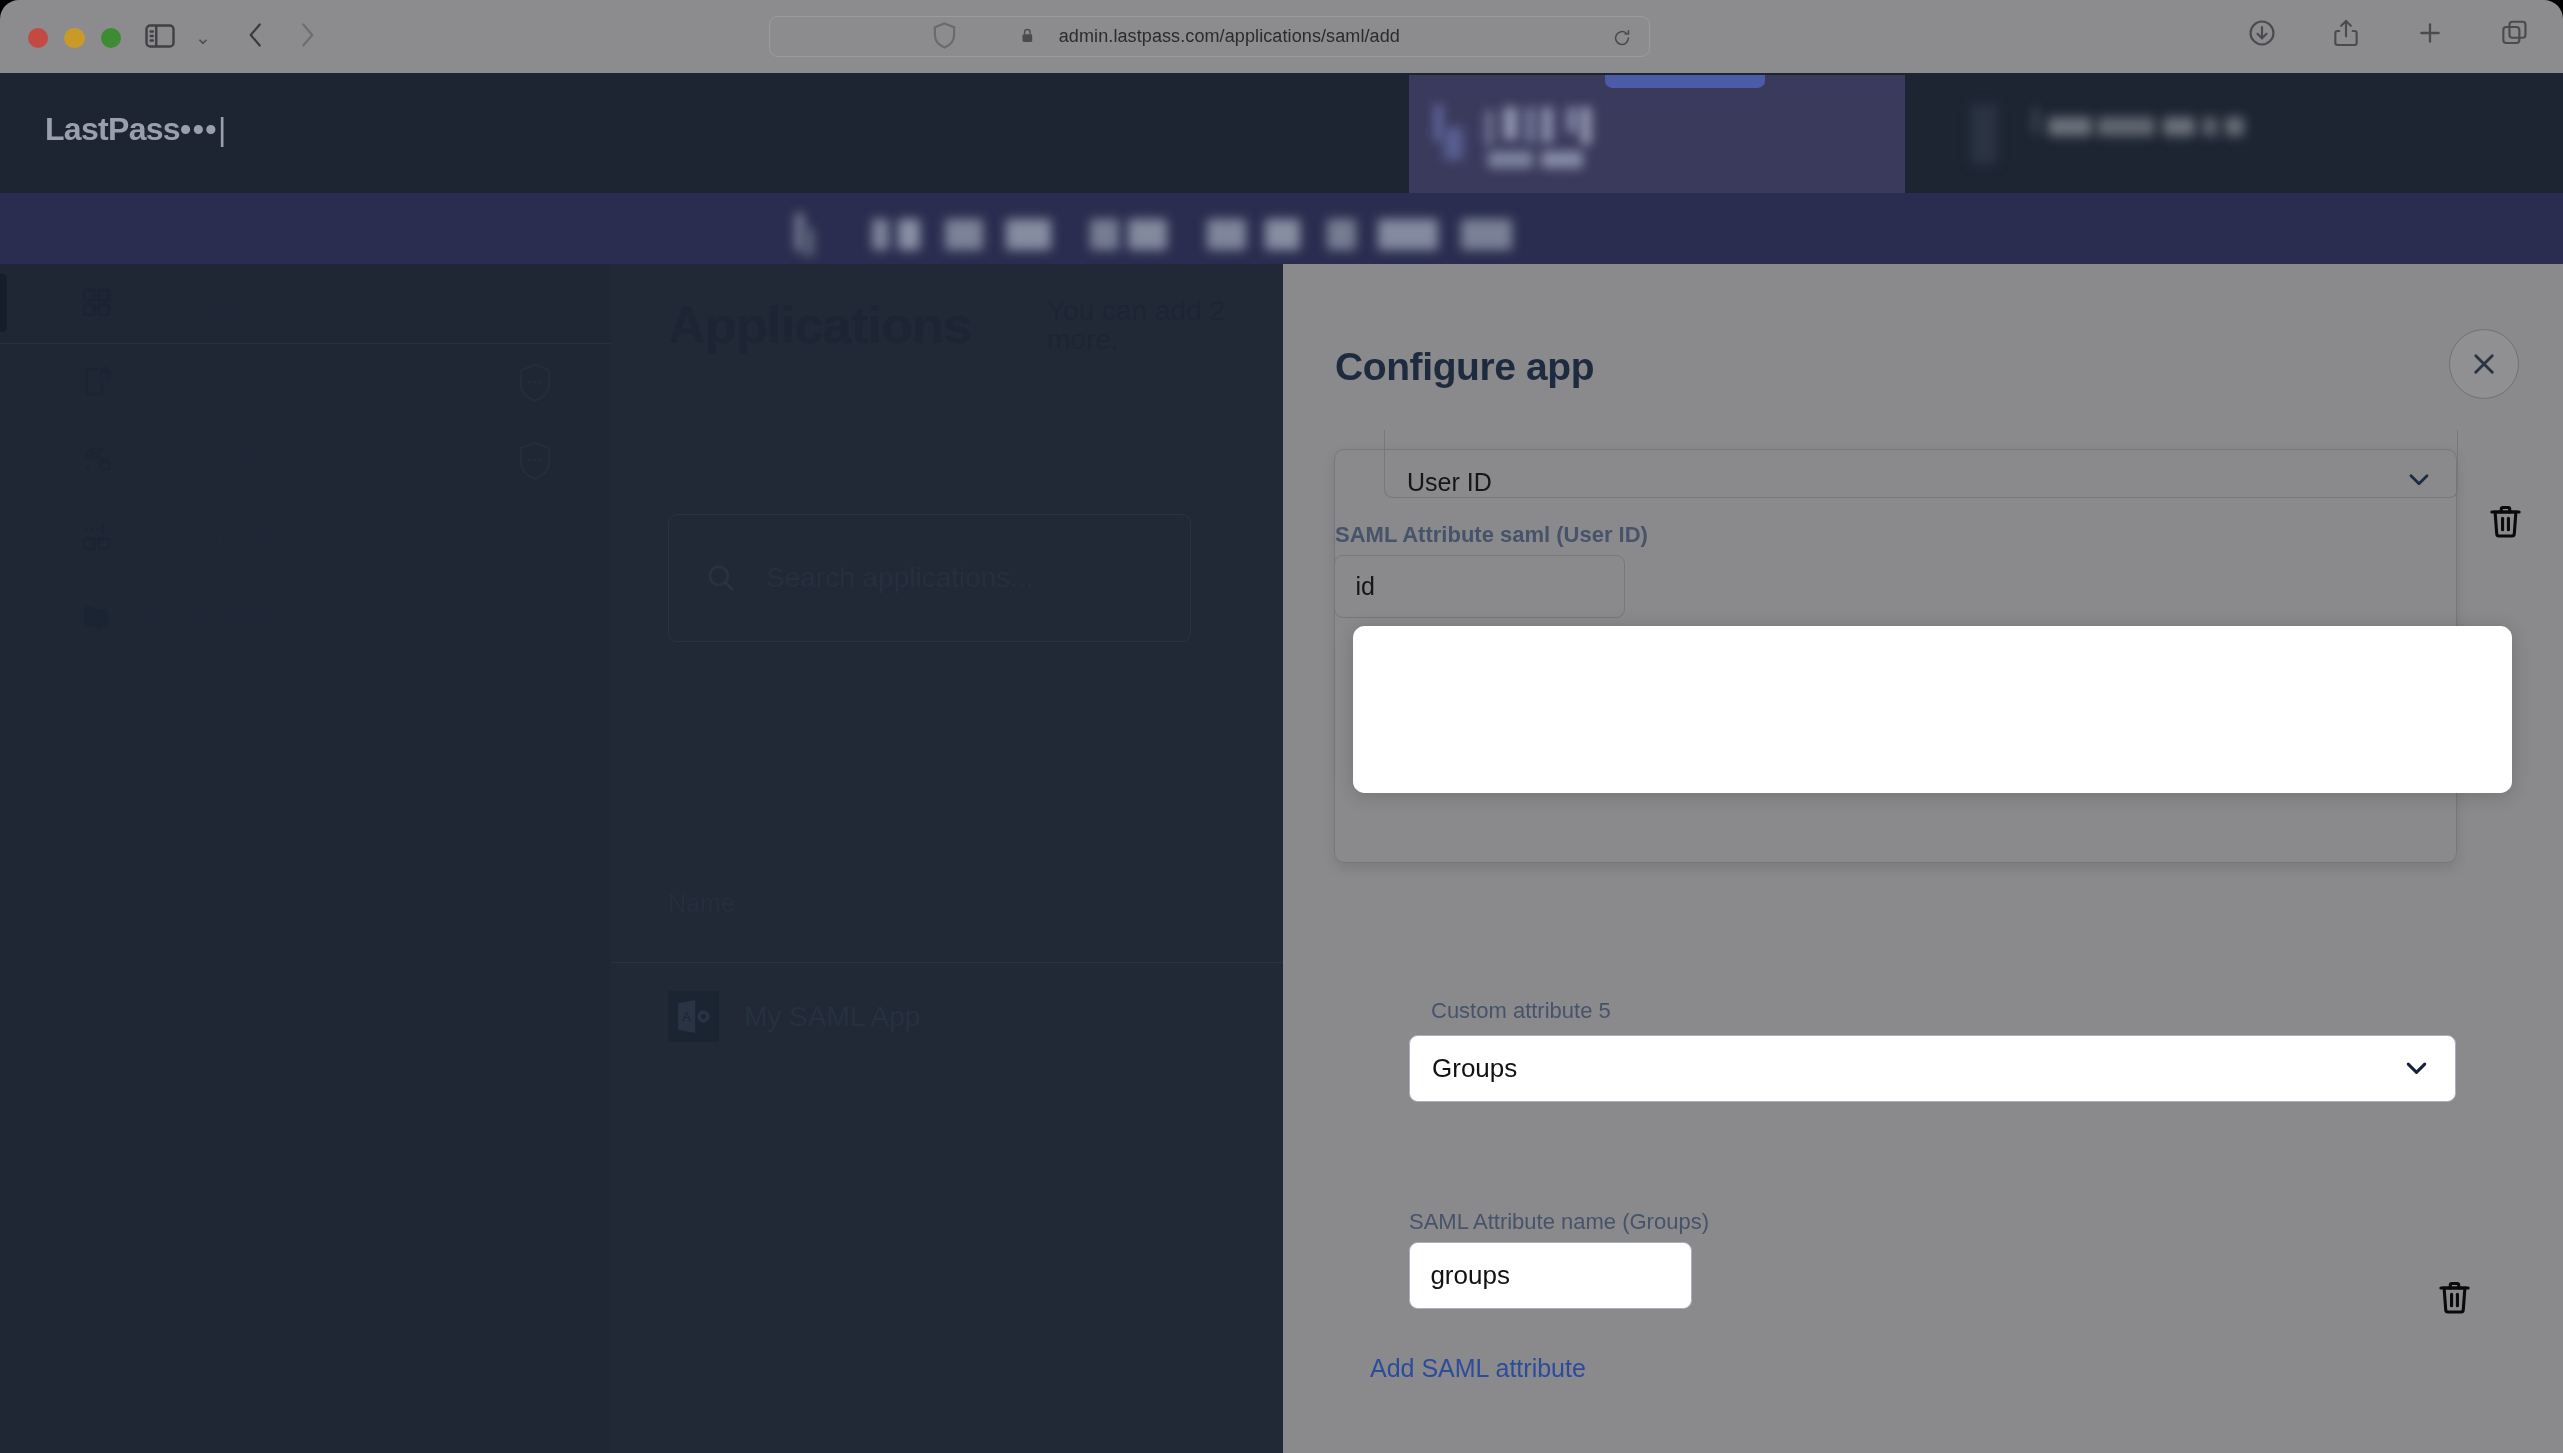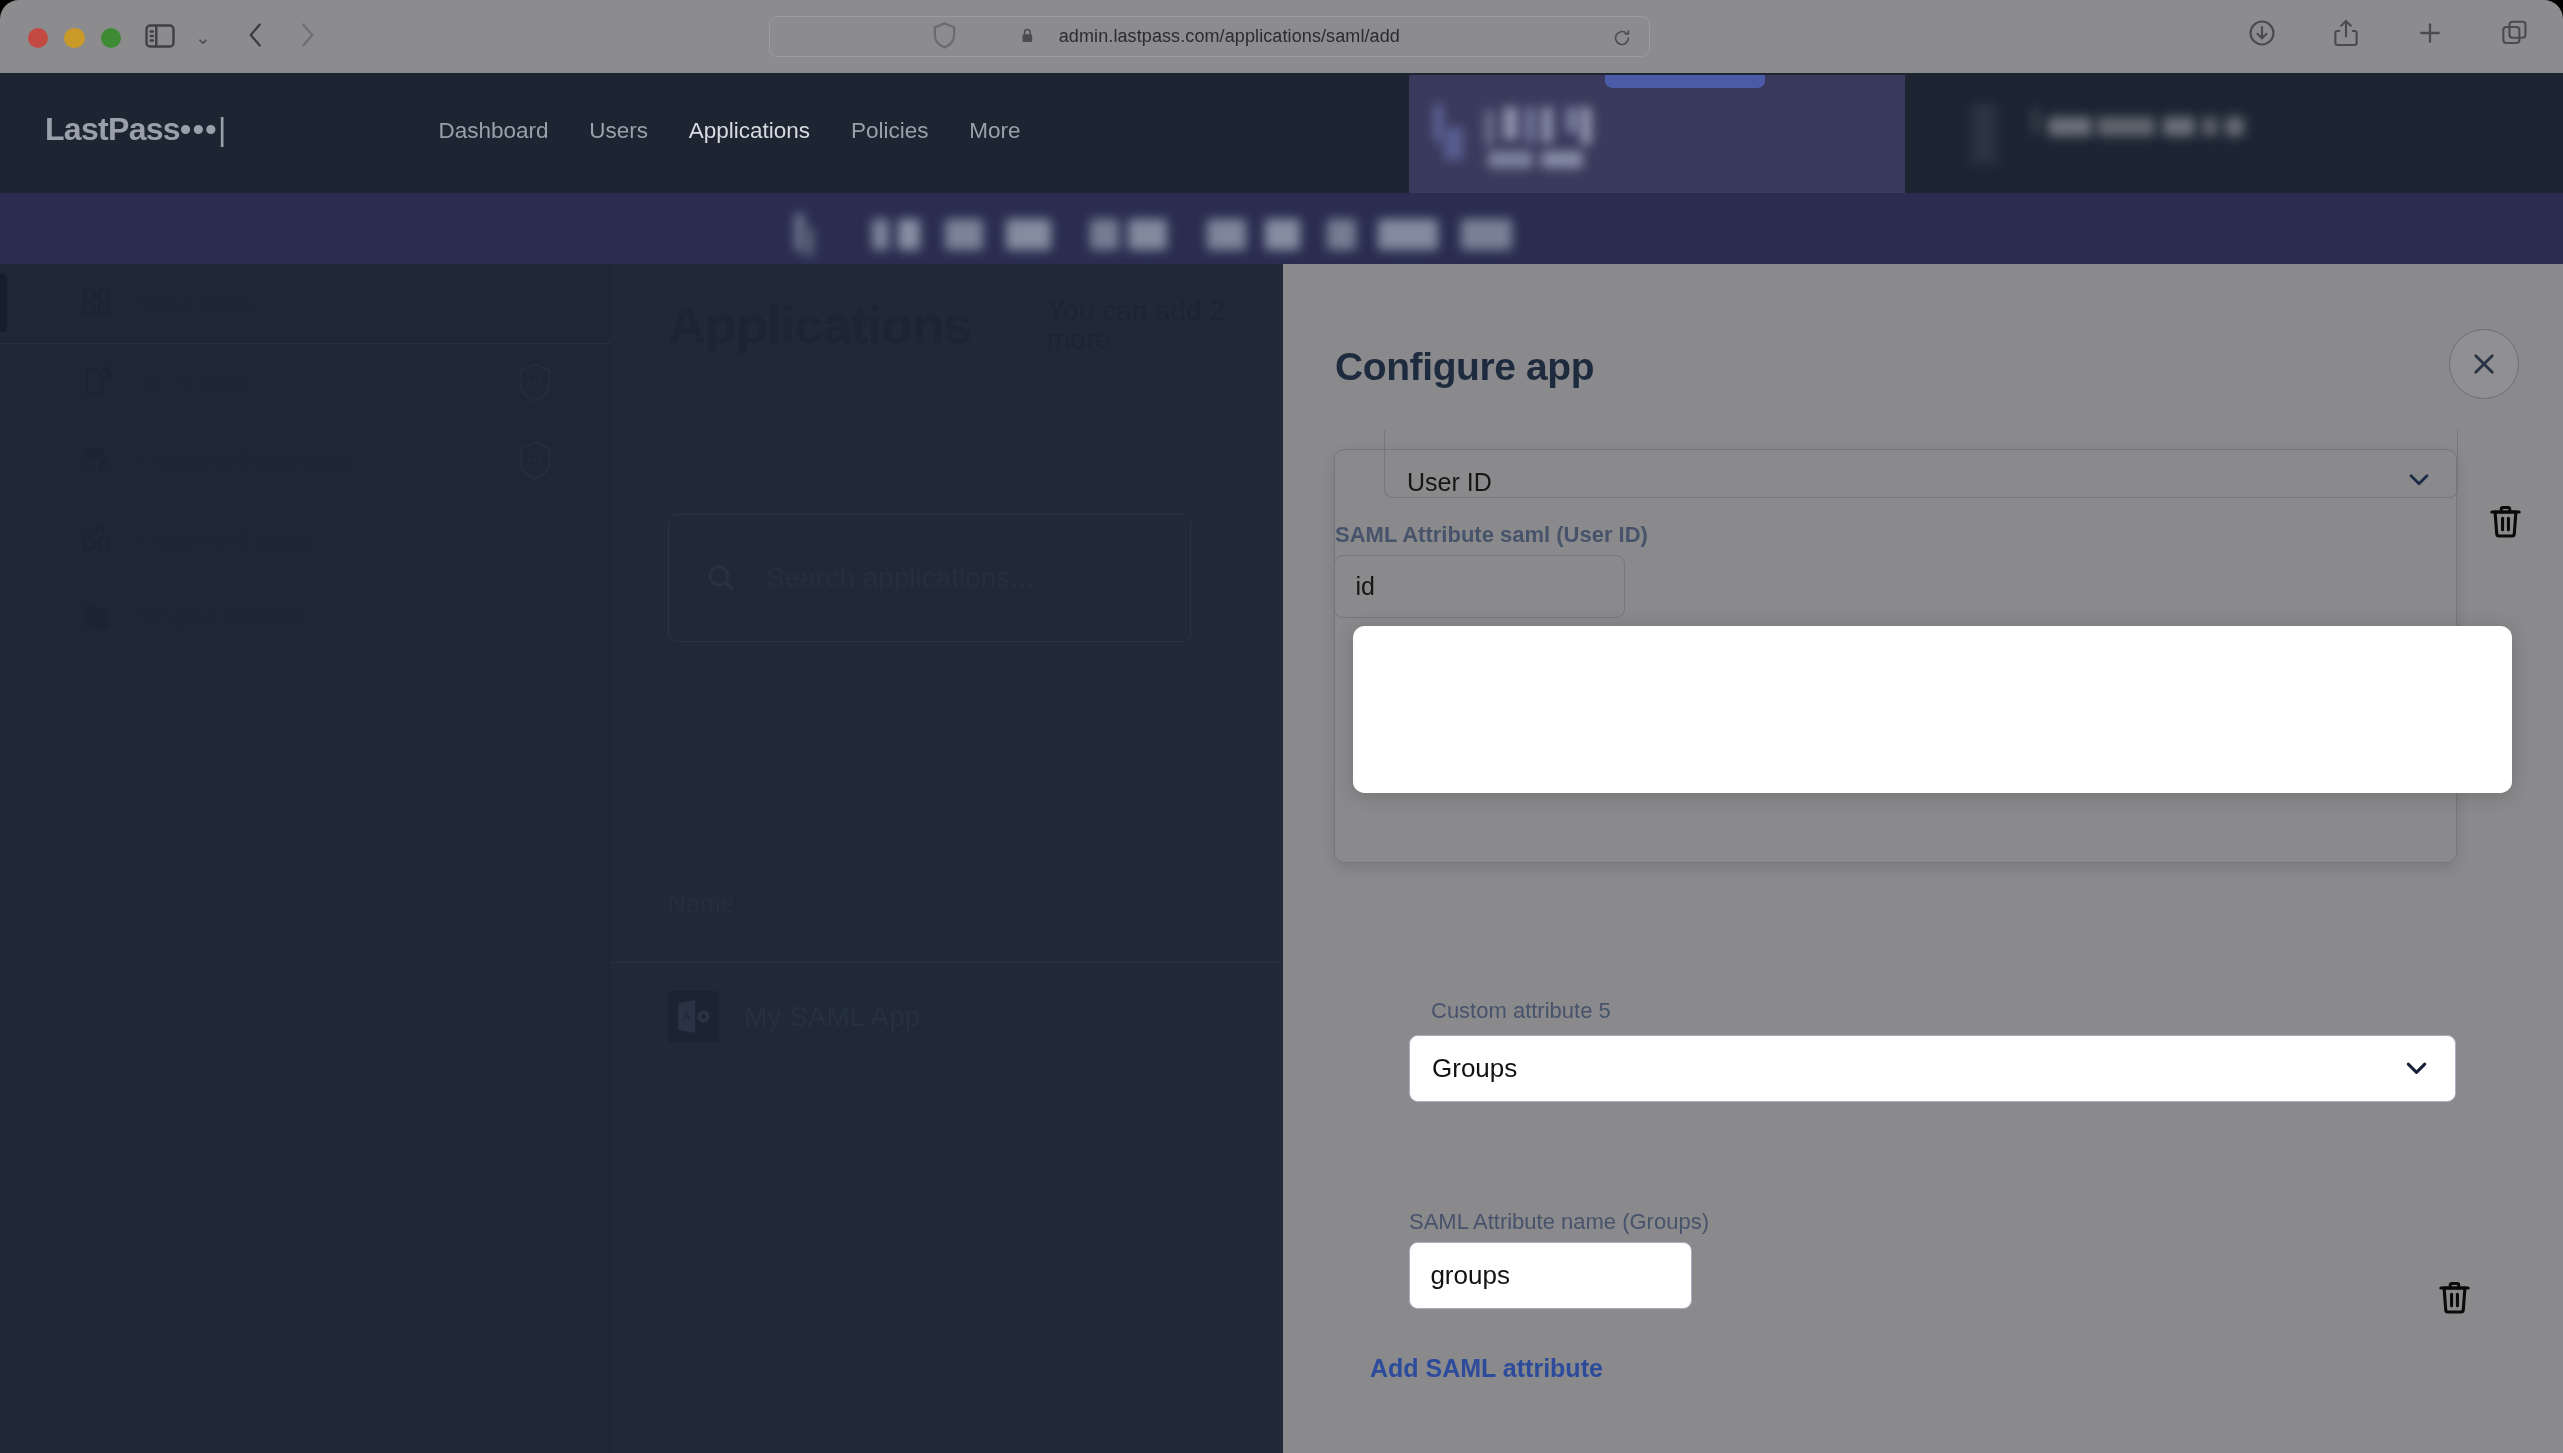--- a/index.html
+++ b/index.html
@@ -189,21 +189,21 @@
   }
   .hl-select .sel-val { font-size: 26px; color: #121212; }
   .hl-text {
     position: absolute; border: 0.7px solid #a9b0bd; border-radius: 8.7px;
     display: flex; align-items: center; padding: 0 20.4px; background: #fff;
   }
   .hl-text .txt-val { font-size: 26px; color: #121212; }
 
   #add-attr-link {
     position: absolute; left: 1370px; top: 1090px;
-    font-size: 25px; font-weight: 700; color: #2c4b9b; white-space: nowrap;
+    font-size: 25px; font-weight: 400; color: #2c4b9b; white-space: nowrap;
   }
 </style>
 </head>
 <body>
 
 <div id="browser-chrome">
   <div class="traffic-lights">
     <div class="tl red"></div>
     <div class="tl yellow"></div>
     <div class="tl green"></div>
@@ -281,27 +281,20 @@
         </svg>
     </span>
   </div>
 </div>
 
 <div id="page">
 
   <div id="topnav">
     <div id="logo">
       <span>LastPass</span><span style="letter-spacing:1.5px;">•••</span><span style="font-weight:400;">|</span>
-    </div>
-    <div id="nav-links">
-      <span class="nav-link">Dashboard</span>
-      <span class="nav-link">Users</span>
-      <span class="nav-link active">Applications</span>
-      <span class="nav-link">Policies</span>
-      <span class="nav-link">More</span>
     </div>
 
     <div id="nav-blur-chip">
       <div class="blur-top-bar"></div>
       <div class="blurb" style="left:26px;  top:29px; width:7.3px;  height:38px; background:#6b74b0;"></div>
       <div class="blurb" style="left:35px;  top:52px; width:19px;  height:33px; background:#585f91;"></div>
       <div class="blurb" style="left:76px; top:35px; width:8.7px;  height:36px; background:#6e7490;"></div>
       <div class="blurb" style="left:94px; top:32px; width:14.5px;  height:33px; background:#8d92ab;"></div>
       <div class="blurb" style="left:116px; top:32px; width:10.2px;  height:36px; background:#777d9d;"></div>
       <div class="blurb" style="left:132px; top:32px; width:11.6px;  height:36px; background:#8a90ac;"></div>

